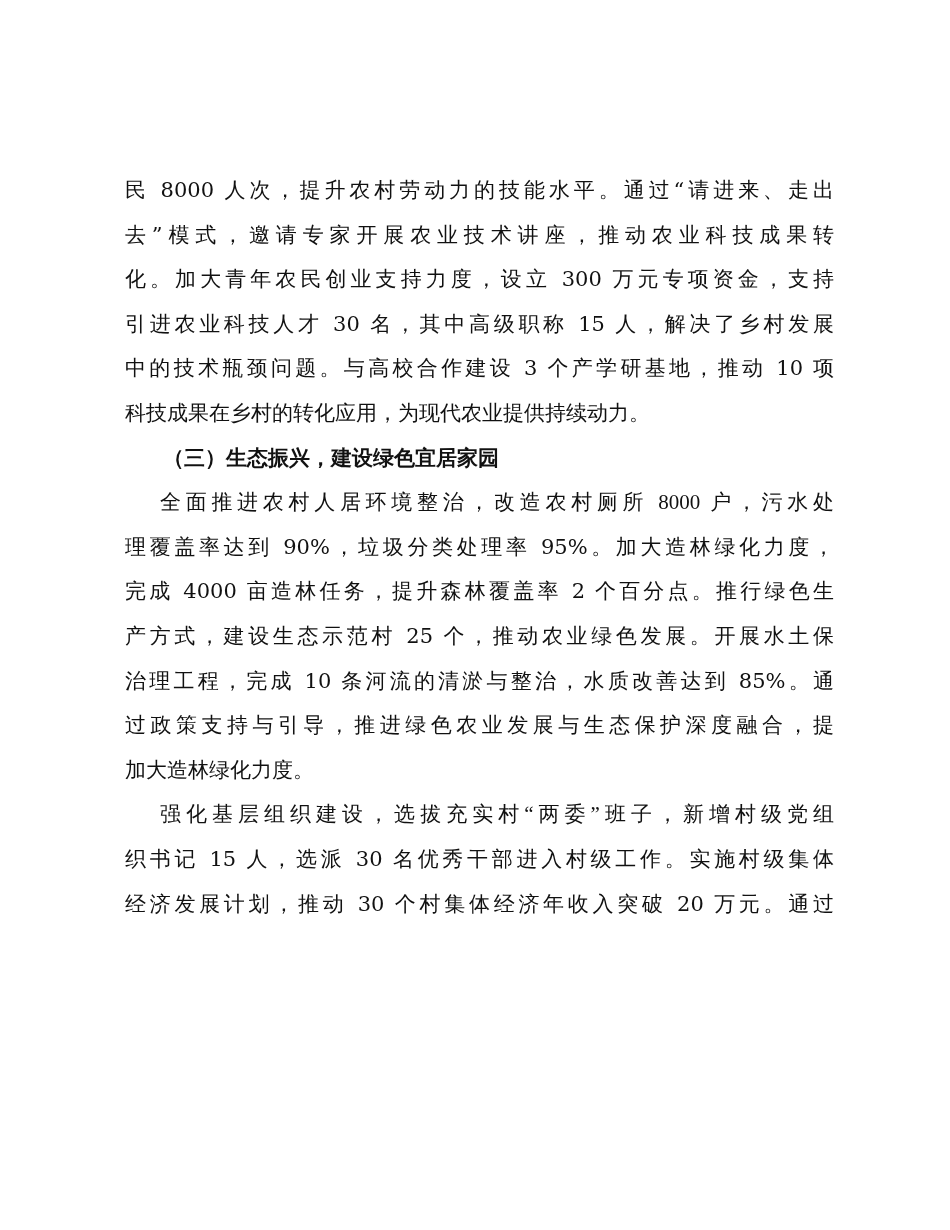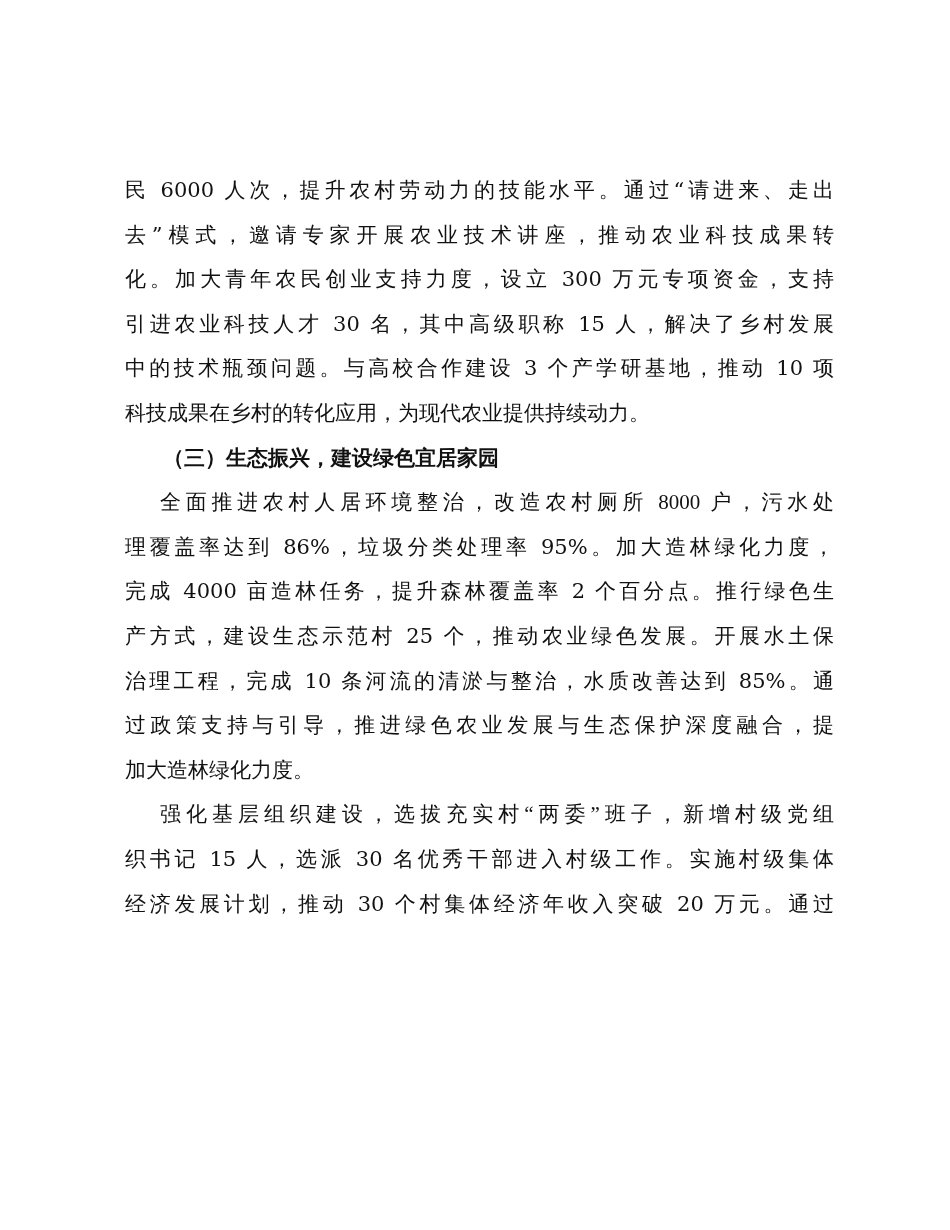--- a/index.html
+++ b/index.html
@@ -43,33 +43,33 @@
     padding-left: 38px;
     text-align-last: left;
   }
 </style>
 </head>
 <body>
 
 <div class="page">
 
   <div>
-    <span class="line">民 6000 人次，提升农村劳动力的技能水平。通过“请进来、走出</span>
+    <span class="line">民 8000 人次，提升农村劳动力的技能水平。通过“请进来、走出</span>
     <span class="line">去”模式，邀请专家开展农业技术讲座，推动农业科技成果转</span>
     <span class="line">化。加大青年农民创业支持力度，设立 300 万元专项资金，支持</span>
     <span class="line">引进农业科技人才 30 名，其中高级职称 15 人，解决了乡村发展</span>
     <span class="line">中的技术瓶颈问题。与高校合作建设 3 个产学研基地，推动 10 项</span>
     <span class="line last">科技成果在乡村的转化应用，为现代农业提供持续动力。</span>
   </div>
 
   <span class="line heading">（三）生态振兴，建设绿色宜居家园</span>
 
   <div>
     <span class="line indent">全面推进农村人居环境整治，改造农村厕所 8000 户，污水处</span>
-    <span class="line">理覆盖率达到 86%，垃圾分类处理率 95%。加大造林绿化力度，</span>
+    <span class="line">理覆盖率达到 90%，垃圾分类处理率 95%。加大造林绿化力度，</span>
     <span class="line">完成 4000 亩造林任务，提升森林覆盖率 2 个百分点。推行绿色生</span>
     <span class="line">产方式，建设生态示范村 25 个，推动农业绿色发展。开展水土保</span>
     <span class="line">治理工程，完成 10 条河流的清淤与整治，水质改善达到 85%。通</span>
     <span class="line">过政策支持与引导，推进绿色农业发展与生态保护深度融合，提</span>
     <span class="line last">加大造林绿化力度。</span>
   </div>
 
 
   <div>
     <span class="line indent">强化基层组织建设，选拔充实村“两委”班子，新增村级党组</span>

